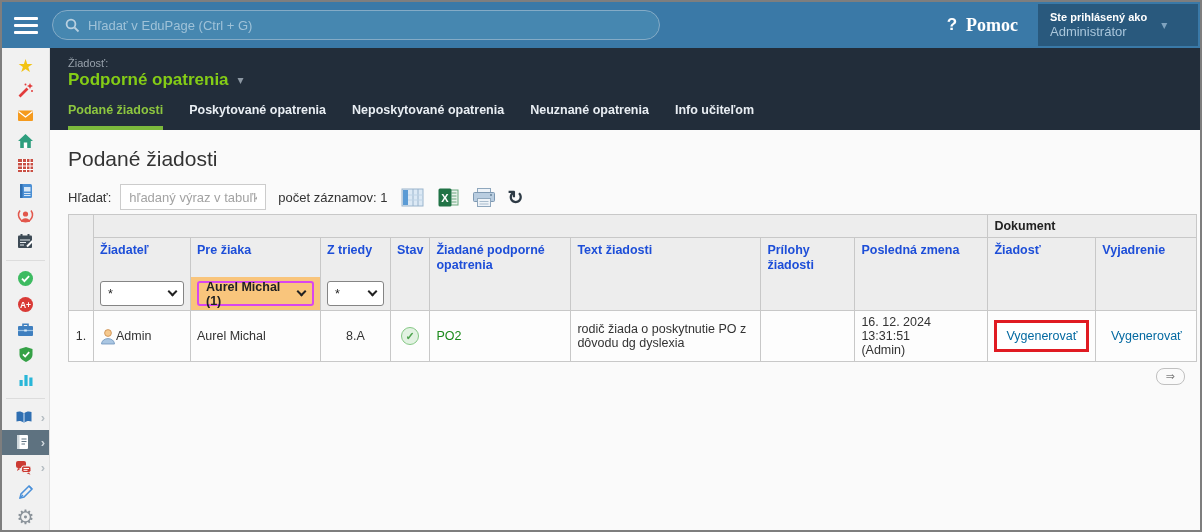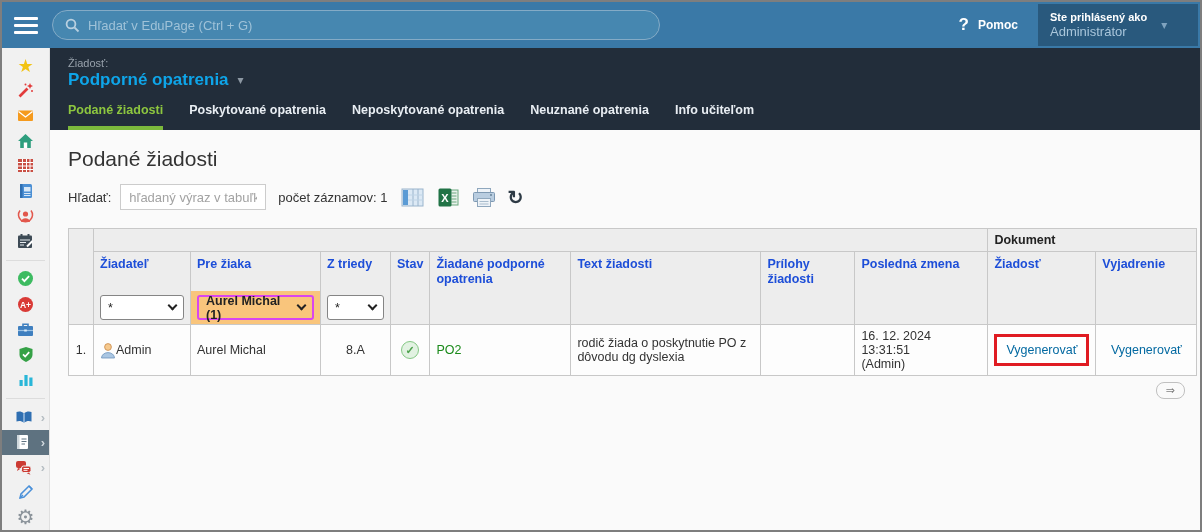--- a/index.html
+++ b/index.html
@@ -13,21 +13,21 @@
   .hamburger { width:48px; display:flex; flex-direction:column; gap:4px; align-items:center; cursor:pointer; }
   .hamburger span { width:24px; height:3px; background:#fff; border-radius:1px; }
   .searchpill { margin-left:2px; width:608px; height:30px; background:#4687b0; border:1px solid #84abc6;
                 border-radius:15px; display:flex; align-items:center; padding:0 12px; gap:8px; }
   .searchpill svg { flex:none; }
   .searchpill input { background:transparent; border:none; outline:none; color:#dce9f2; font-size:13px; width:100%; }
   .searchpill input::placeholder { color:#9fc2d8; }
   .tb-spacer { flex:1; }
   .help { display:flex; align-items:center; gap:9px; color:#fff; font-weight:bold; margin-right:20px; cursor:pointer; }
   .help .qmark { font-size:17px; }
-  .help .htxt { font-size:12px; }
+  .help .htxt { font-size:18px;font-family:Liberation Serif, serif; }
   .account { background:#29597d; height:42px; margin-right:2px; padding:3px 10px 3px 12px; min-width:160px;
              display:flex; align-items:center; gap:14px; cursor:pointer; }
   .acc-l1 { color:#fff; font-size:11px; font-weight:bold; }
   .acc-l2 { color:#a9c6db; font-size:13px; margin-top:1px; }
   .acc-caret { color:#7fa3bf; font-size:12px; }
 
   
   .bodyrow { flex:1; display:flex; min-height:0; }
   .sidebar { width:48px; background:#f1f1f1; border-right:1px solid #e0e0e0; padding-top:5px;
              display:flex; flex-direction:column; flex:none; }
@@ -38,40 +38,40 @@
   .sitem.active .schev { color:#cfd7dc; }
   .sisep { height:1px; background:#dcdcdc; margin:6px 4px; }
   .glyph { font-size:18px; line-height:1; }
 
   .main { flex:1; display:flex; flex-direction:column; min-width:0; }
 
   
   .viewhdr { background:#222d3a; padding:9px 0 0 18px; flex:none; }
   .vh-label { color:#97a1ab; font-size:11px; }
   .vh-titlerow { display:flex; align-items:center; gap:9px; margin-top:1px; cursor:pointer; }
-  .vh-title { color:#0ea5e9; font-size:17px; font-weight:bold; }
+  .vh-title { color:#84cc16; font-size:17px; font-weight:bold; }
   .vh-caret { color:#8d98a3; font-size:12px; }
   .tabs { display:flex; gap:26px; margin-top:13px; }
   .tab { color:#e9eef3; font-size:12.5px; font-weight:bold; padding-bottom:9px; border-bottom:4px solid transparent; cursor:pointer; white-space:nowrap; }
   .tab.active { color:#8dc63f; border-bottom-color:#7cb93c; }
 
   
   .content { flex:1; background:#fafafa; padding:17px 0 0 18px; overflow:hidden; }
   .page-title { color:#333; font-size:21px; font-weight:normal; }
   .toolbar { display:flex; align-items:center; margin-top:13px; }
   .toolbar .lbl { font-size:13px; color:#333; }
   .tbl-search { width:146px; height:26px; border:1px solid #ccc; background:#fff; margin-left:9px;
                 padding:0 8px; font-size:13px; color:#333; font-family:inherit; }
   .tbl-search::placeholder { color:#a3a3a3; }
   .records { font-size:13px; color:#333; margin-left:12px; }
   .ticon { margin-left:14px; cursor:pointer; display:flex; align-items:center; }
   .refresh { font-size:19px; font-weight:bold; color:#2d3a45; margin-left:12px; line-height:1; }
 
   
-  table.grid { border-collapse:collapse; margin-top:18px; font-size:12.5px; color:#333; table-layout:fixed; }
+  table.grid { border-collapse:collapse; margin-top:4px; font-size:12.5px; color:#333; table-layout:fixed; }
   table.grid th, table.grid td { border:1px solid #c8c8c8; padding:4px 6px; vertical-align:middle; }
   tr.grp td { background:#ededed; height:20px; font-weight:bold; color:#222; }
   tr.lbl th { background:#ededed; text-align:left; font-weight:bold; color:#1d4ed8;
               vertical-align:top; padding-top:5px; border-bottom:none; height:34px; line-height:15px; }
   tr.flt td { background:#ededed; border-top:none; height:32px; }
   td.numh { background:#ededed; }
   td.c-orange { background:#f9c57c !important; }
   .fsel { background:#fff; border:1px solid #858585; border-radius:3px; height:25px; display:flex;
           align-items:center; justify-content:space-between; padding:0 7px; cursor:pointer; font-size:12.5px; color:#222; }
   .fsel.orange { background:#f9c57c; border:2px solid #d946ef; font-weight:bold; }

